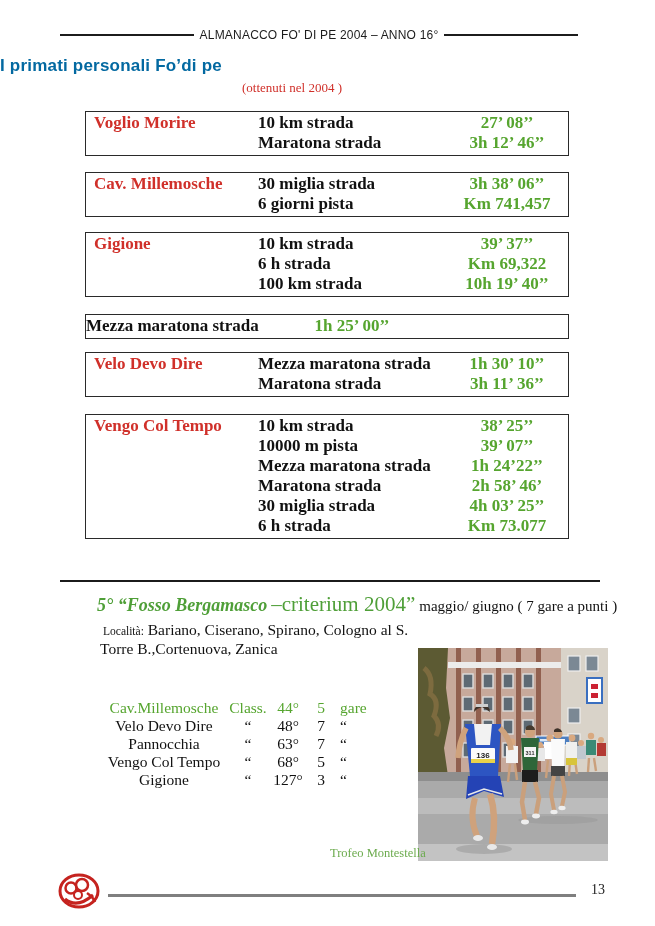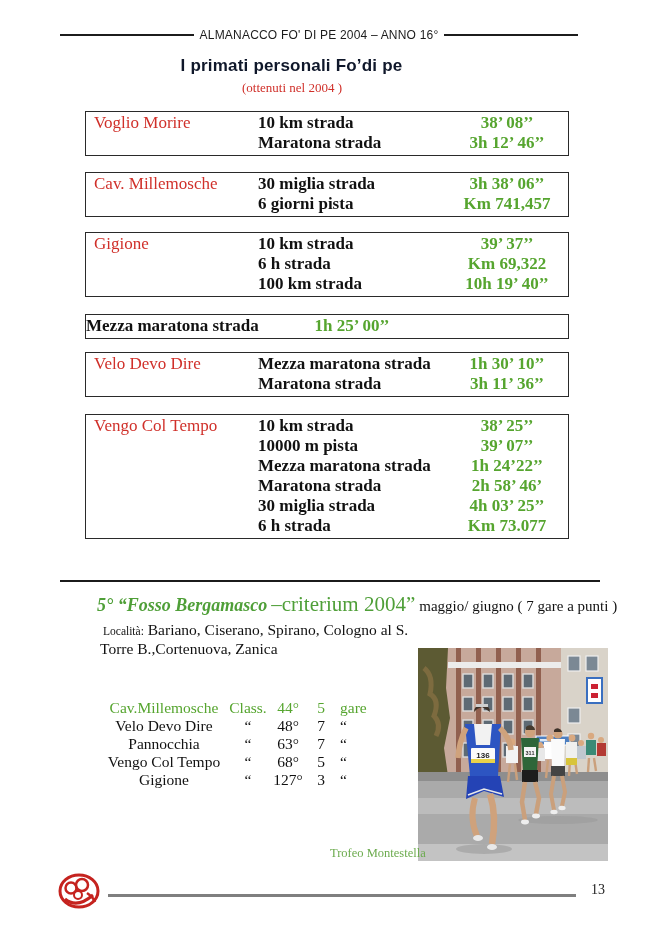--- a/index.html
+++ b/index.html
@@ -5,31 +5,31 @@
   html,body{margin:0;padding:0;background:#fff;}
   .page{position:relative;width:655px;height:926px;background:#ffffff;overflow:hidden;
         font-family:"Liberation Serif",serif;color:#111;}
 
   
   .topheader{position:absolute;left:60px;top:28px;width:518px;display:flex;align-items:center;}
   .hline{height:1.5px;background:#1c1c1c;flex:1;}
   .htext{font-family:"Liberation Sans",sans-serif;font-size:12px;color:#1c1c1c;
          padding:0 6px;white-space:nowrap;letter-spacing:.2px;}
 
-  .title{position:absolute;left:0;top:56px;width:583px;text-align:center;
+  .title{position:absolute;left:0;top:56px;width:583px;text-align:left;
          font-family:"Liberation Sans",sans-serif;font-weight:bold;font-size:17px;
-         color:#0f172a;letter-spacing:.2px;}
+         color:#0369a1;letter-spacing:.2px;}
   .subtitle{position:absolute;left:0;top:80px;width:584px;text-align:center;
             font-size:13px;color:#d0302a;}
 
   
   #records{position:absolute;left:85px;top:111px;width:484px;}
   .rec-box{border:1.5px solid #2a2a2a;padding:1px 0 2px 0;display:grid;
            grid-template-columns:172px 1fr 122px;background:#fff;}
-  .rec-name{font-weight:normal;font-size:17px;line-height:20px;color:#d0302a;padding-left:8px;white-space:nowrap;}
+  .rec-name{font-weight:bold;font-size:17px;line-height:20px;color:#d0302a;padding-left:8px;white-space:nowrap;}
   .rec-event{font-weight:bold;font-size:17px;line-height:20px;color:#111;white-space:nowrap;}
   .rec-time{font-weight:bold;font-size:17px;line-height:20px;color:#56a52f;text-align:center;white-space:nowrap;}
 
   .divider{position:absolute;left:60px;top:580px;width:540px;height:1.5px;background:#1b1b1b;}
 
   
   .sect-head{position:absolute;left:97px;top:592px;white-space:nowrap;}
   .sh-main{font-size:18px;font-weight:bold;color:#4f9f38;font-style:italic;}
   .sh-sub{font-size:21px;color:#4f9f38;}
   .sh-rest{font-size:15px;color:#111;}
@@ -63,21 +63,21 @@
     <div class="hline"></div>
   </div>
 
   <div class="title">I primati personali  Fo’di pe</div>
   <div class="subtitle">(ottenuti nel 2004 )</div>
 
   <div id="records">
       <div class="rec-box" style="margin-bottom: 16px;">
         <div class="rec-name">Voglio Morire</div>
         <div class="rec-event">10 km strada</div>
-        <div class="rec-time">38’ 08’’</div>
+        <div class="rec-time">27’ 08’’</div>
         <div class="rec-name"></div>
         <div class="rec-event">Maratona strada</div>
         <div class="rec-time">3h 12’ 46’’</div>
       </div>
       <div class="rec-box" style="margin-bottom: 15px;">
         <div class="rec-name">Cav. Millemosche</div>
         <div class="rec-event">30 miglia strada</div>
         <div class="rec-time">3h 38’ 06’’</div>
         <div class="rec-name"></div>
         <div class="rec-event">6 giorni pista</div>

